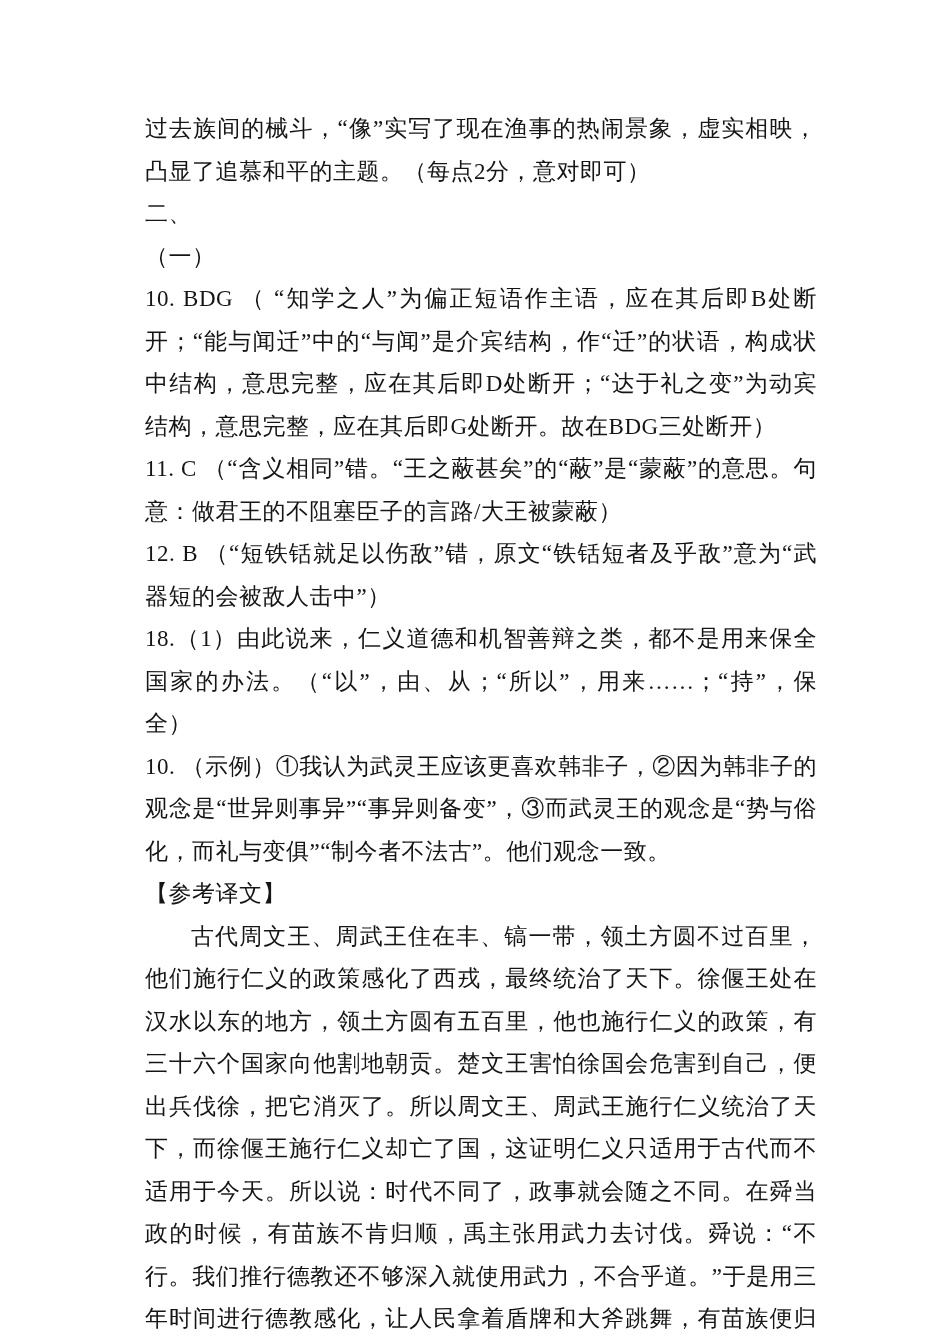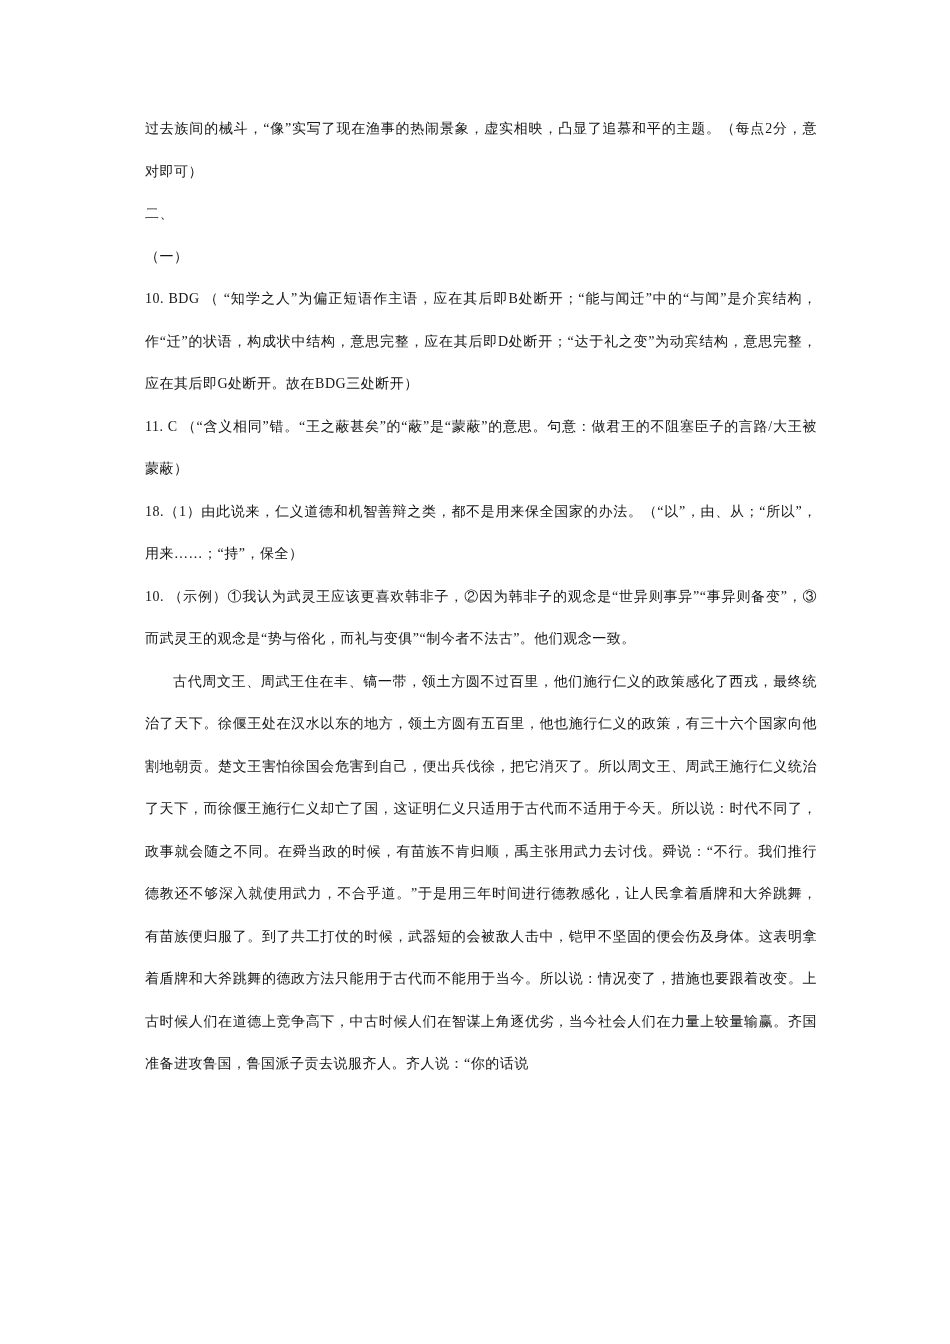--- a/index.html
+++ b/index.html
@@ -13,21 +13,21 @@
     width: 950px;
     min-height: 1344px;
     margin: 0 auto;
     background: #ffffff;
     padding: 108px 133px 40px 145px;
     font-family: "Liberation Serif", "DejaVu Serif", serif;
     color: #151515;
   }
   .para {
     margin: 0;
-    font-size: 14px;
+    font-size: 23px;
     line-height: 42.5px;
     text-align: justify;
     letter-spacing: 0.5px;
     word-break: break-all;
   }
   .indent {
     text-indent: 2em;
   }
   .translation {
     
@@ -36,16 +36,18 @@
 </style>
 </head>
 <body>
 
 <div class="page">
   <p class="para">过去族间的械斗，“像”实写了现在渔事的热闹景象，虚实相映，凸显了追慕和平的主题。（每点2分，意对即可）</p>
   <p class="para">二、</p>
   <p class="para">（一）</p>
   <p class="para">10. BDG （ “知学之人”为偏正短语作主语，应在其后即B处断开；“能与闻迁”中的“与闻”是介宾结构，作“迁”的状语，构成状中结构，意思完整，应在其后即D处断开；“达于礼之变”为动宾结构，意思完整，应在其后即G处断开。故在BDG三处断开）</p>
   <p class="para">11.  C （“含义相同”错。“王之蔽甚矣”的“蔽”是“蒙蔽”的意思。句意：做君王的不阻塞臣子的言路/大王被蒙蔽）</p>
+  <p class="para">12. B （“短铁铦就足以伤敌”错，原文“铁铦短者及乎敌”意为“武器短的会被敌人击中”）</p>
   <p class="para">18.（1）由此说来，仁义道德和机智善辩之类，都不是用来保全国家的办法。（“以”，由、从；“所以”，用来……；“持”，保全）</p>
   <p class="para">10.  （示例）①我认为武灵王应该更喜欢韩非子，②因为韩非子的观念是“世异则事异”“事异则备变”，③而武灵王的观念是“势与俗化，而礼与变俱”“制今者不法古”。他们观念一致。</p>
+  <p class="para">【参考译文】</p>
   <p class="para indent translation">古代周文王、周武王住在丰、镐一带，领土方圆不过百里，他们施行仁义的政策感化了西戎，最终统治了天下。徐偃王处在汉水以东的地方，领土方圆有五百里，他也施行仁义的政策，有三十六个国家向他割地朝贡。楚文王害怕徐国会危害到自己，便出兵伐徐，把它消灭了。所以周文王、周武王施行仁义统治了天下，而徐偃王施行仁义却亡了国，这证明仁义只适用于古代而不适用于今天。所以说：时代不同了，政事就会随之不同。在舜当政的时候，有苗族不肯归顺，禹主张用武力去讨伐。舜说：“不行。我们推行德教还不够深入就使用武力，不合乎道。”于是用三年时间进行德教感化，让人民拿着盾牌和大斧跳舞，有苗族便归服了。到了共工打仗的时候，武器短的会被敌人击中，铠甲不坚固的便会伤及身体。这表明拿着盾牌和大斧跳舞的德政方法只能用于古代而不能用于当今。所以说：情况变了，措施也要跟着改变。上古时候人们在道德上竞争高下，中古时候人们在智谋上角逐优劣，当今社会人们在力量上较量输赢。齐国准备进攻鲁国，鲁国派子贡去说服齐人。齐人说：“你的话说</p>
 </div>
 
 </body></html>

